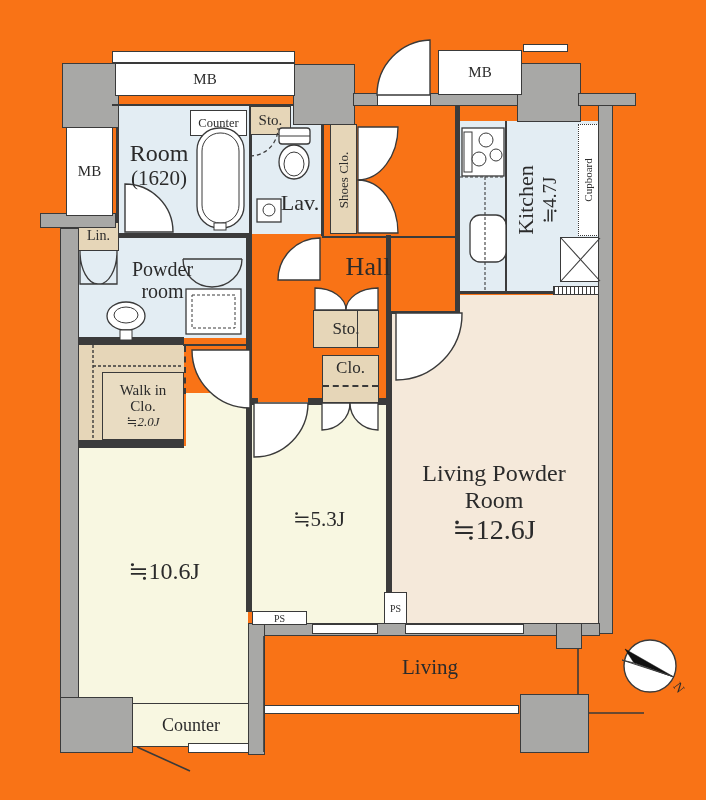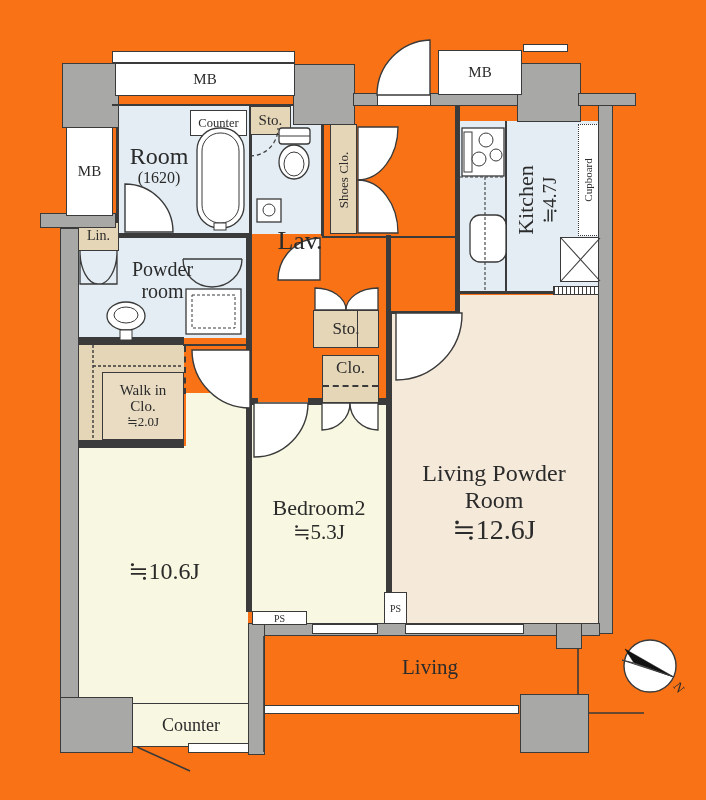--- a/index.html
+++ b/index.html
@@ -106,21 +106,21 @@
       <span>Sto.</span>
     <div class="abs" style="right:20px;top:0;width:0;height:100%;border-right:1.5px solid #3a3a3a;"></div>
     </div>
   <div class="box" style="left:322px;top:355px;width:57px;height:48px;font-size:17px;align-items:flex-start;padding-top:3px;">
       <span>Clo.</span>
     <div class="abs" style="left:0;top:29px;width:100%;height:0;border-top:2px dashed #3a3a3a;"></div>
     </div>
   <div class="box" style="left:102px;top:372px;width:82px;height:68px;background:#e9dcc2;flex-direction:column;font-size:15px;">
     <span>Walk in</span>
     <span>Clo.</span>
-    <span style="font-size:13px;">≒2.0J</span>
+    <span style="font-size:13px;font-style:italic;">≒2.0J</span>
     </div>
   <div class="wbox" style="left:578px;top:124px;width:21px;height:112px;border:1.5px dotted #3a3a3a;"></div>
   <div class="wbox" style="left:560px;top:237px;width:41px;height:45px;"></div>
   <div class="wbox" style="left:252px;top:611px;width:55px;height:14px;font-size:10px;z-index:5;">
       <span>PS</span>
     </div>
   <div class="wbox" style="left:384px;top:592px;width:23px;height:32px;font-size:10px;z-index:5;">
       <span>PS</span>
     </div>
   <div class="hatch" style="left:553px;top:286px;width:46px;height:9px;"></div>
@@ -197,44 +197,46 @@
     <g>
       <circle cx="650" cy="666" r="26" fill="#ffffff" stroke="#3a3a3a" stroke-width="1.4"></circle>
       <polygon points="674,677 625,649 634,663" fill="#111" stroke="#111" stroke-width="0.5"></polygon>
       <polygon points="674,677 634,663 622,660" fill="#ffffff" stroke="#3a3a3a" stroke-width="1"></polygon>
       <text x="676" y="688" font-size="13" font-family="Liberation Serif, DejaVu Serif, serif" fill="#2b2b2b" transform="rotate(52 676 684)">N</text>
     </g>
   </svg>
 
   <div class="lbl" style="left:120px;top:136px;width:78px;height:58px;font-size:24px;">
     <span>Room</span>
-    <span style="font-size:16px;text-align:center;">(1620)</span>
-    </div>
-  <div class="lbl" style="left:274px;top:190px;width:52px;height:26px;font-size:26px;margin-top:38px;">
+    <span style="font-size:21px;text-align:center;">(1620)</span>
+    </div>
+  <div class="lbl" style="left:274px;top:190px;width:52px;height:26px;font-size:22px;">
     <span>Lav.</span>
     </div>
   <div class="lbl rot" style="left:294px;top:172px;width:100px;height:16px;font-size:13px;">
     <span>Shoes Clo.</span>
     </div>
   <div class="lbl rot" style="left:487px;top:152px;width:100px;height:96px;font-size:22px;">
     <span>Kitchen</span>
     <span style="font-size:19px;">≒4.7J</span>
     </div>
   <div class="lbl rot" style="left:548px;top:172px;width:80px;height:16px;font-size:11px;">
     <span>Cupboard</span>
     </div>
   <div class="lbl" style="left:95px;top:256px;width:135px;height:48px;font-size:20px;">
     <span>Powder</span>
     <span>room</span>
     </div>
+  <div class="lbl" style="left:330px;top:252px;width:76px;height:30px;font-size:26px;">
+    <span>Hall</span>
+    </div>
   <div class="lbl" style="left:78px;top:540px;width:172px;height:62px;font-size:25px;">
     <span style="font-size:24px;">≒10.6J</span>
     </div>
   <div class="lbl" style="left:252px;top:492px;width:134px;height:56px;font-size:22px;">
-    <span>Bedroom2</span>
     <span style="font-size:21px;">≒5.3J</span>
     </div>
   <div class="lbl" style="left:394px;top:455px;width:200px;height:95px;font-size:24px;">
     <span>Living Powder</span>
     <span>Room</span>
     <span style="font-size:28px;">≒12.6J</span>
     </div>
   <div class="lbl" style="left:350px;top:655px;width:160px;height:26px;font-size:21px;">
     <span>Living</span>
     </div>

